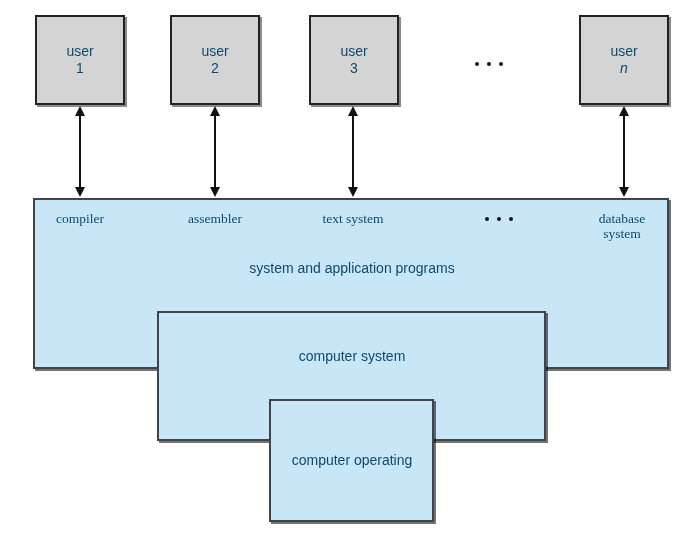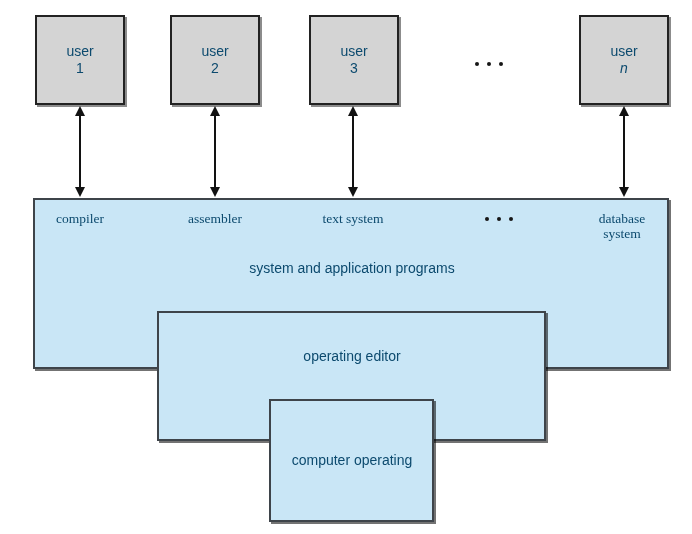--- a/index.html
+++ b/index.html
@@ -155,16 +155,16 @@
     <span class="dot"></span>
     <span class="dot"></span>
     <span class="dot"></span>
   </div>
   <div class="txt program-label two-line" style="left:622px;">
     <div>database</div>
     <div>system</div>
   </div>
 
   <div class="txt layer-title title-programs">system and application programs</div>
-  <div class="txt layer-title title-os">operating editor</div>
+  <div class="txt layer-title title-os">computer system</div>
   <div class="txt layer-title title-hw">computer operating</div>
 
 </div>
 
 </body></html>

